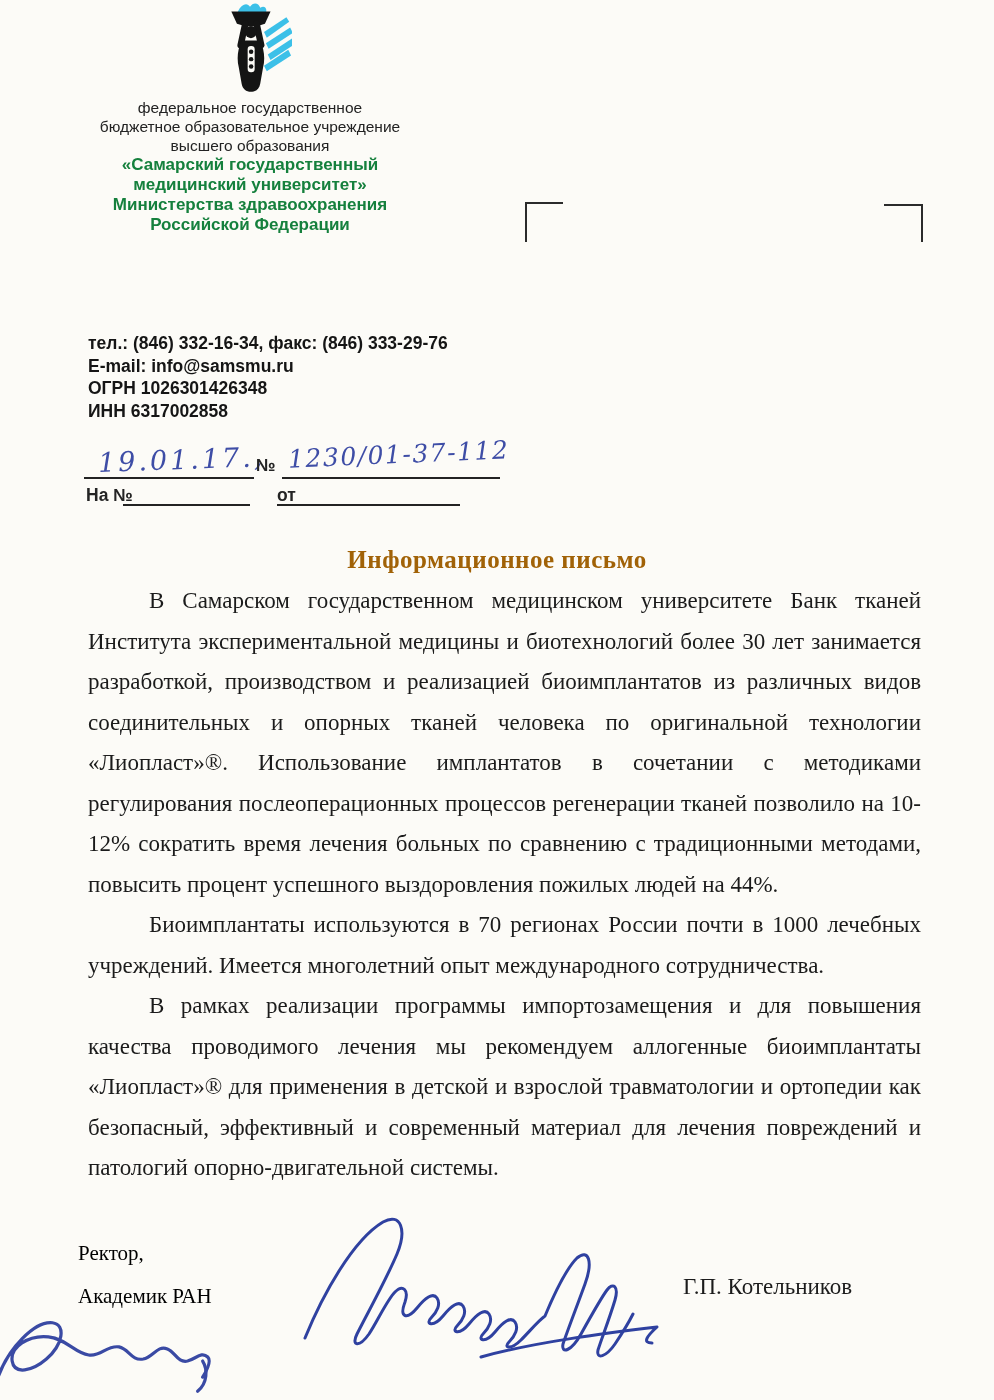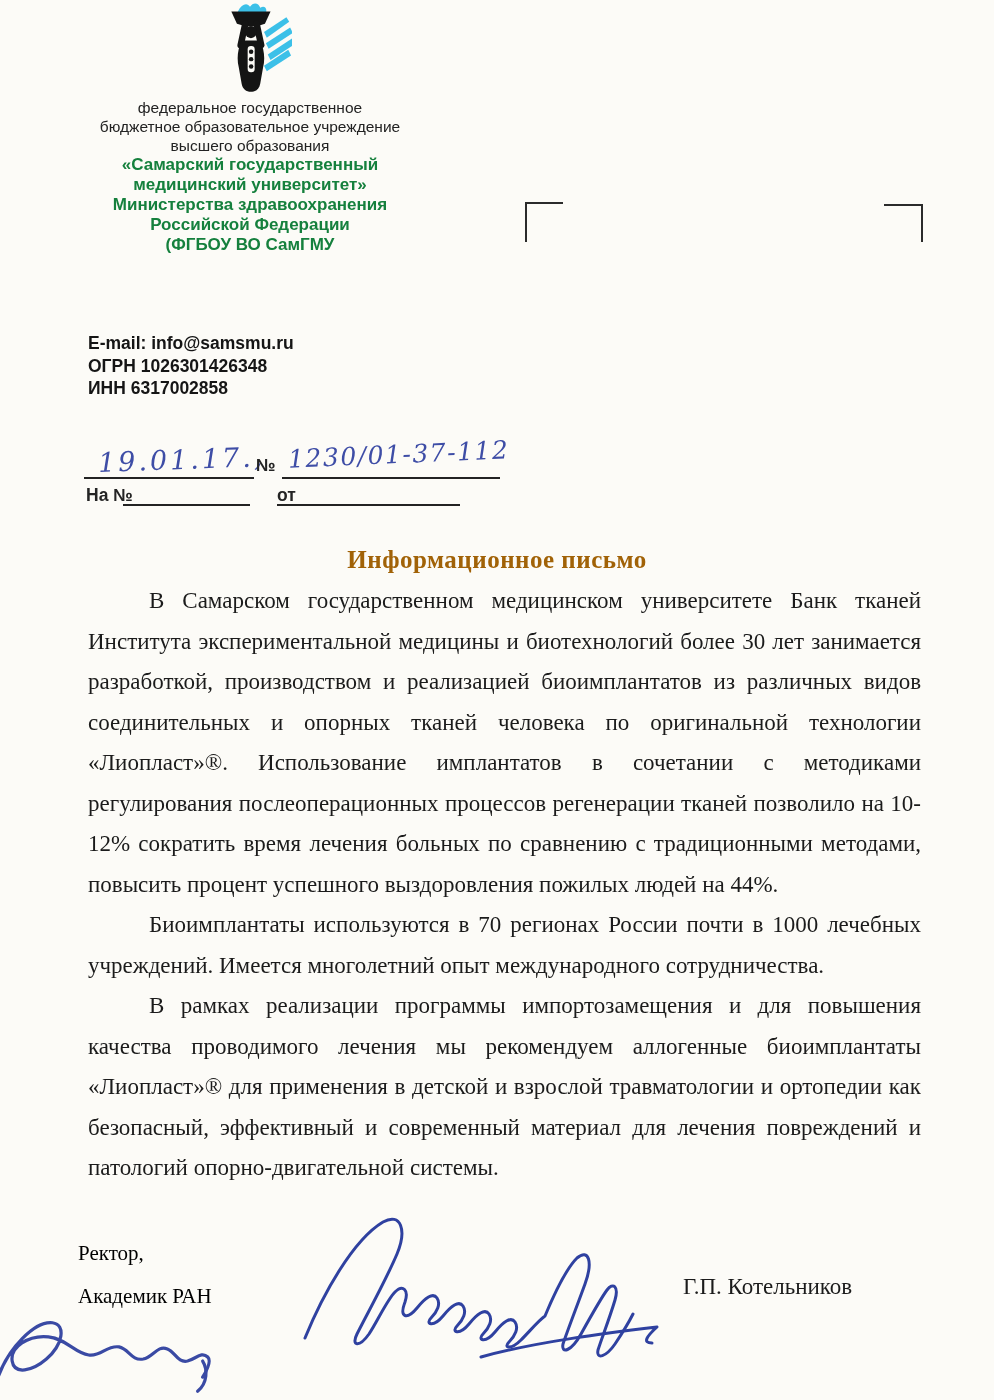--- a/index.html
+++ b/index.html
@@ -109,27 +109,27 @@
       <circle cx="46.2" cy="63" r="2.4" fill="#141414"></circle>
       <circle cx="46.2" cy="71" r="2.4" fill="#141414"></circle>
     </svg>
     <div class="org-line">федеральное государственное</div>
     <div class="org-line">бюджетное образовательное учреждение</div>
     <div class="org-line">высшего образования</div>
     <div class="org-name-line">«Самарский государственный</div>
     <div class="org-name-line">медицинский университет»</div>
     <div class="org-name-line">Министерства здравоохранения</div>
     <div class="org-name-line">Российской Федерации</div>
-    <div class="org-name-line">(ФГБОУ  ВО СамГМУ</div>
   </div>
 
   <div class="corner corner-left"></div>
   <div class="corner corner-right"></div>
 
   <div class="contact">
+    <div class="contact-line">тел.: (846) 332-16-34, факс: (846) 333-29-76</div>
     <div class="contact-line">E-mail: info@samsmu.ru</div>
     <div class="contact-line">ОГРН 1026301426348</div>
     <div class="contact-line">ИНН 6317002858</div>
   </div>
 
   <span class="hand hand-date">19.01.17.,</span>
   <span class="ref-label label-no">№</span>
   <span class="hand hand-number">1230/01-37-112</span>
   <div class="rule rule-date"></div>
   <div class="rule rule-no"></div>

